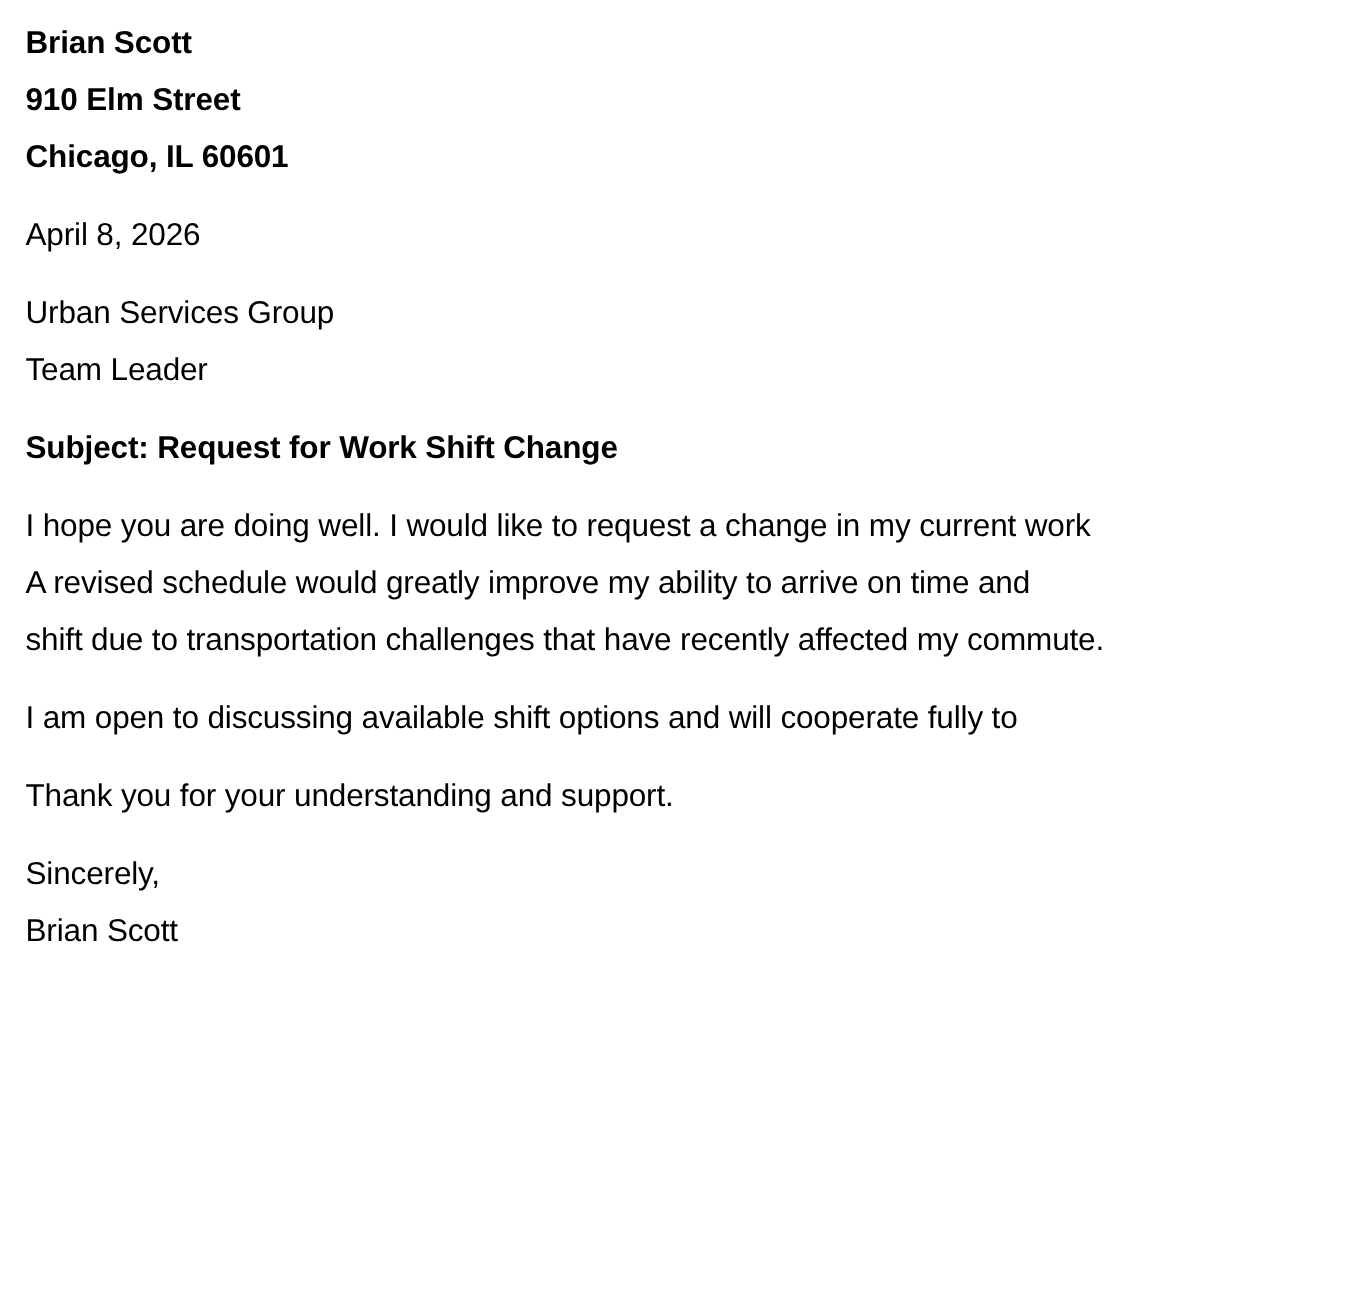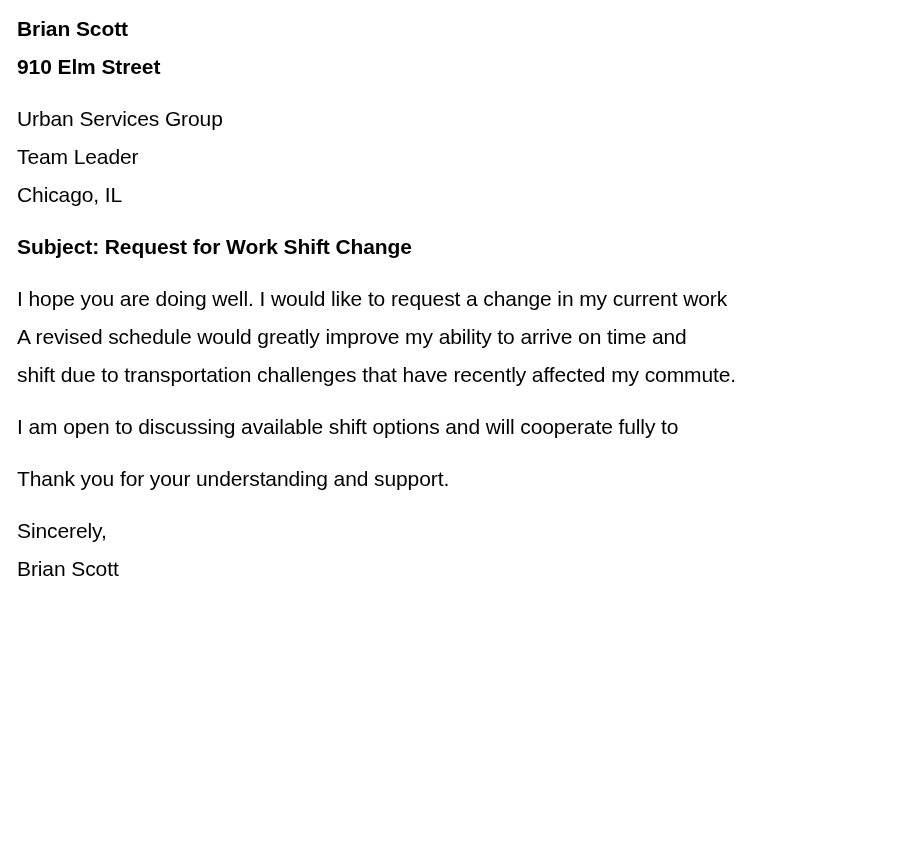--- a/index.html
+++ b/index.html
@@ -45,27 +45,30 @@
     }
   </style>
 </head>
 <body>
 
 <div class="page">
 
   <div class="block">
     <span class="line bold">Brian Scott</span>
     <span class="line bold">910 Elm Street</span>
+    <span class="line bold">Chicago, IL 60601</span>
   </div>
 
+  <div class="block">
+    <span class="line">April 8, 2026</span>
+  </div>
 
   <div class="block">
     <span class="line">Urban Services Group</span>
     <span class="line">Team Leader</span>
-    <span class="line">Chicago, IL</span>
   </div>
 
   <div class="block">
     <span class="line bold">Subject: Request for Work Shift Change</span>
   </div>
 
 
   <div class="para">
     <span class="line">I hope you are doing well. I would like to request a change in my current work</span>
     <span class="line">A revised schedule would greatly improve my ability to arrive on time and</span>

